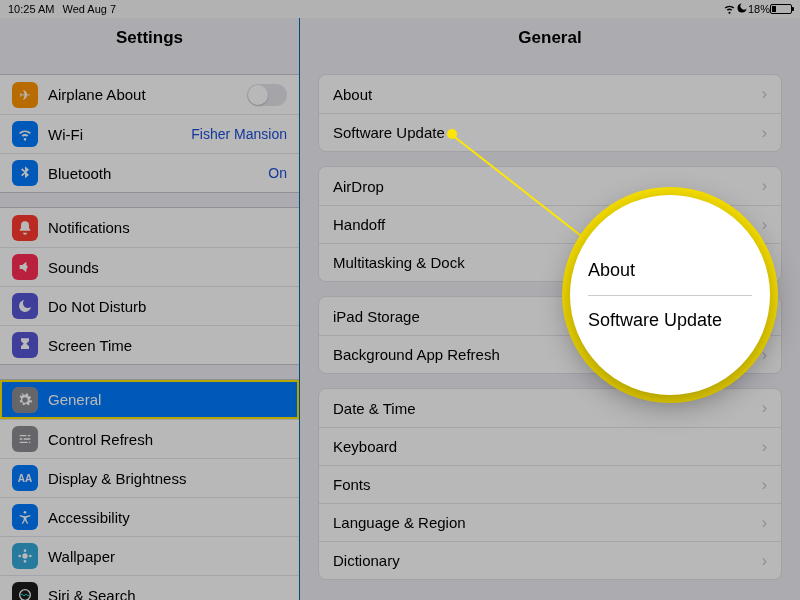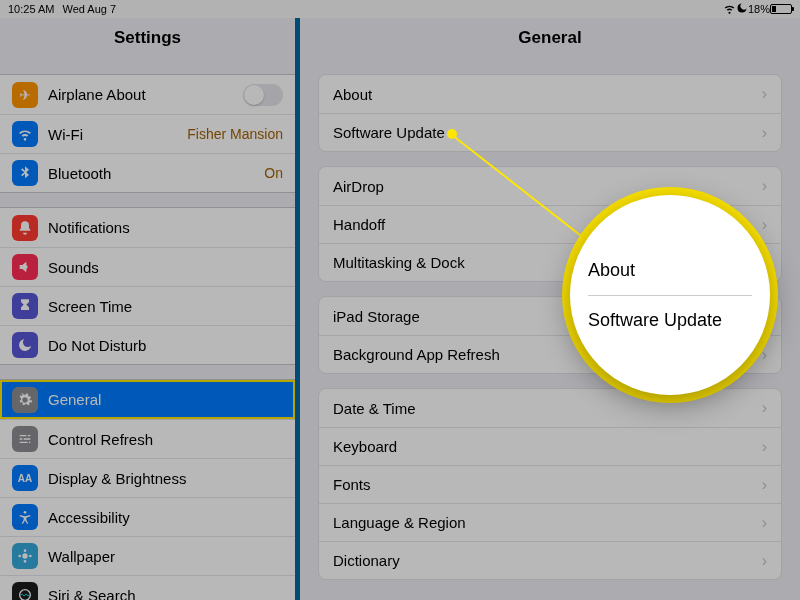--- a/index.html
+++ b/index.html
@@ -8,29 +8,29 @@
   .dim { position: absolute; inset: 0; background: rgba(0,0,0,0.28); pointer-events: none; z-index: 50; }
   
   .statusbar { display: flex; align-items: center; height: 18px; padding: 0 8px; font-size: 11px; color: #000; background: #f7f7f9; }
   .statusbar .left { display: flex; gap: 8px; }
   .statusbar .right { margin-left: auto; display: flex; gap: 0; align-items: center; }
   .battery { width: 22px; height: 10px; border: 1px solid #000; border-radius: 2px; position: relative; display: inline-block; }
   .battery::after { content:""; position:absolute; right:-3px; top:2px; width:2px; height:4px; background:#000; border-radius:0 1px 1px 0; }
   .battery .level { position:absolute; left:1px; top:1px; bottom:1px; width:20%; background:#000; }
   
   .split { display: flex; height: calc(600px - 18px); }
-  .sidebar { width: 300px; border-right: 5px solid #0369a1; background: #efeff4; overflow: hidden; }
+  .sidebar { width: 300px; border-right: 1px solid #0369a1; background: #efeff4; overflow: hidden; }
   .detail  { flex: 1; background: #efeff4; overflow: hidden; }
   .title { text-align: center; font-weight: 600; font-size: 17px; padding: 10px 0 12px; }
   .group { margin: 14px 0 0; background: #fff; border-top:1px solid #c8c7cc; border-bottom:1px solid #c8c7cc; }
   .row { display:flex; align-items:center; height:39px; padding:0 12px; border-top:1px solid #e5e5ea; font-size:15px; color:#000; }
   .group .row:first-child { border-top:none; }
   .row .icon { width:26px; height:26px; border-radius:6px; margin-right:10px; display:flex; align-items:center; justify-content:center; color:#fff; font-size:14px; flex-shrink:0; }
   .row .label { flex:1; }
-  .row .value { color:#a16207; font-size:14px; }
+  .row .value { color:#1d4ed8; font-size:14px; }
   .row.selected { background:#007aff; color:#fff; }
   .row.selected .label { color:#fff; }
   .hl-yellow { outline: 2px solid #ffe600; outline-offset:-2px; }
   
   .toggle { width:40px; height:22px; background:#e5e5ea; border-radius:11px; position:relative; }
   .toggle .knob { position:absolute; width:20px; height:20px; background:#fff; border-radius:50%; top:1px; left:1px; box-shadow:0 1px 2px rgba(0,0,0,0.2); }
   
   .dgroup { margin: 14px 18px 0; background:#fff; border:1px solid #e1e1e4; border-radius:8px; overflow:hidden; }
   .drow { display:flex; align-items:center; height:38px; padding:0 14px; border-top:1px solid #e5e5ea; font-size:15px; color:#000; }
   .dgroup .drow:first-child { border-top:none; }
@@ -124,32 +124,32 @@
           <span class="icon bg-pink">
             <svg viewBox="0 0 24 24">
                 <path fill="#fff" d="M4 9v6h4l6 5V4L8 9H4zm12 3a4 4 0 00-2-3v6a4 4 0 002-3z"></path>
               </svg>
           </span>
           <span class="label">Sounds</span>
         </div>
         <div class="row">
           <span class="icon bg-indigo">
             <svg viewBox="0 0 24 24">
+                <path fill="#fff" d="M21 13A9 9 0 1111 3a7 7 0 0010 10z"></path>
+              </svg>
+          </span>
+          <span class="label">Do Not Disturb</span>
+        </div>
+        <div class="row">
+          <span class="icon bg-indigo">
+            <svg viewBox="0 0 24 24">
                 <path fill="#fff" d="M6 2h12v4l-4 4 4 4v4H6v-4l4-4-4-4V2z"></path>
               </svg>
           </span>
           <span class="label">Screen Time</span>
-        </div>
-        <div class="row">
-          <span class="icon bg-indigo">
-            <svg viewBox="0 0 24 24">
-                <path fill="#fff" d="M21 13A9 9 0 1111 3a7 7 0 0010 10z"></path>
-              </svg>
-          </span>
-          <span class="label">Do Not Disturb</span>
         </div>
       </div>
 
       <div class="group">
         <div class="row selected hl-yellow">
           <span class="icon bg-gray">
             <svg viewBox="0 0 24 24">
                 <path fill="#fff" d="M12 8a4 4 0 100 8 4 4 0 000-8zm9 4l2 1-1 3-2-1a8 8 0 01-2 2l1 2-3 1-1-2h-3l-1 2-3-1 1-2a8 8 0 01-2-2l-2 1-1-3 2-1v-3l-2-1 1-3 2 1a8 8 0 012-2L6 3l3-1 1 2h3l1-2 3 1-1 2a8 8 0 012 2l2-1 1 3-2 1v3z"></path>
               </svg>
           </span>

